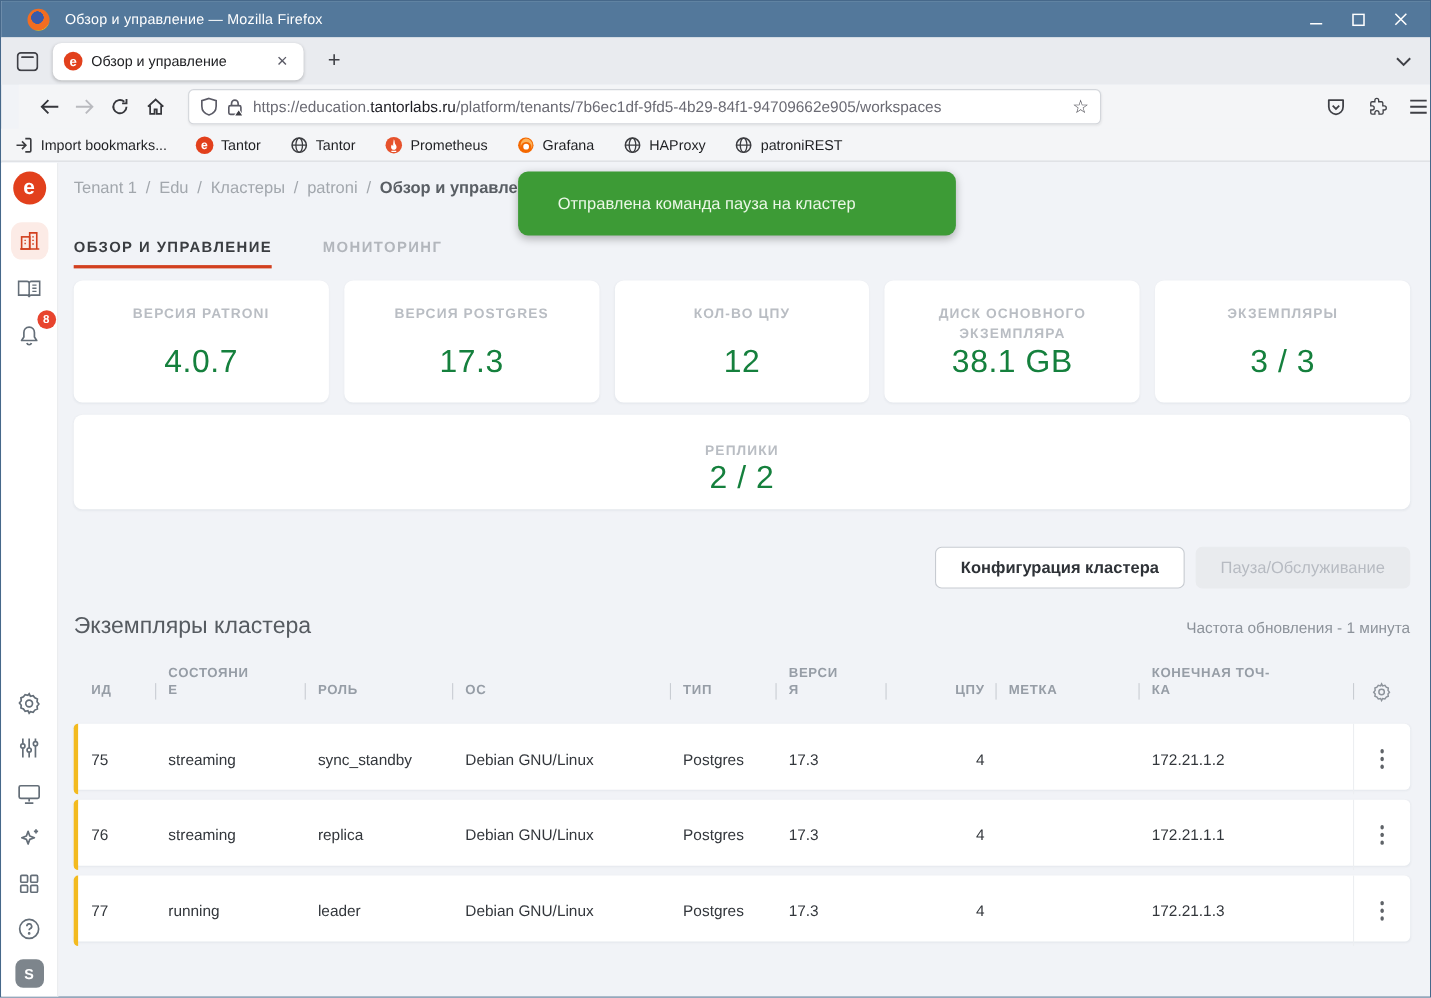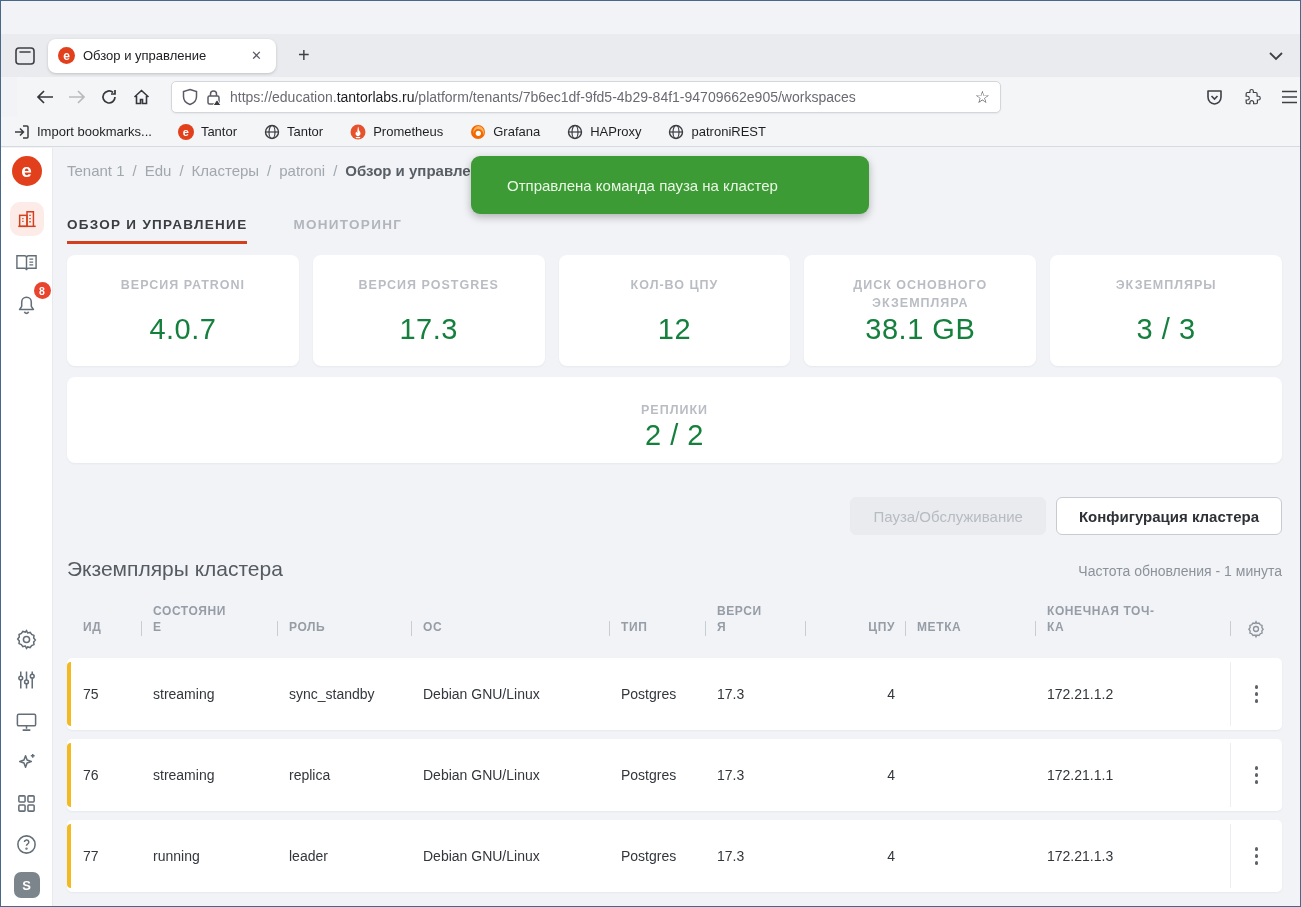--- a/index.html
+++ b/index.html
@@ -104,36 +104,57 @@
   .th { font-size:12px; font-weight:bold; letter-spacing:.6px; color:#969da6; padding:0 0 14px 12px;
         position:relative; line-height:1.35; }
   .th.sep::before { content:""; position:absolute; left:0; bottom:13px; width:1px; height:15px; background:#c9cdd3; }
   .th.break { word-break:break-all; }
   .th-state { max-width:92px; }
   .th-ver { max-width:62px; }
   .th-end { max-width:126px; }
   .th-right, .td-right { text-align:right; padding-right:10px; padding-left:0; }
   .th-gear { display:flex; justify-content:center; padding:0 0 10px 0; color:#8d939b; }
 
-  .trow { height:72px; background:#fff; border-radius:5px; box-shadow:0 1px 2px rgba(25,35,55,.05);
+  .trow { height:60px; background:#fff; border-radius:5px; box-shadow:0 1px 2px rgba(25,35,55,.05);
           align-items:center; margin-top:9px; position:relative; }
   .trow:first-of-type { margin-top:5px; }
   .row-accent { grid-row:1; width:4px; height:64px; background:#f3ba1f; border-radius:5px 0 0 5px; }
   .td { font-size:14px; color:#33373c; padding-left:12px; white-space:nowrap; }
   .td-actions { height:64px; border-left:1px solid #eceef1; display:flex; align-items:center; justify-content:center; }
   .dots { display:flex; flex-direction:column; gap:3.5px; padding:6px; }
   .dots i { width:3.5px; height:3.5px; border-radius:50%; background:#5f6368; }
 
   svg { display:block; }
 </style>
 </head>
 <body>
 
 <div class="window">
 
+  <div class="titlebar">
+    <span class="ff-logo"></span>
+    <span class="win-title">Обзор и управление — Mozilla Firefox</span>
+    <div class="win-controls">
+      <span>
+        <svg width="13" height="13" viewBox="0 0 13 13">
+            <path d="M1 10.5h11" stroke="#fff" stroke-width="1.4"></path>
+          </svg>
+        </span>
+      <span>
+        <svg width="12" height="12" viewBox="0 0 12 12">
+            <rect x="1" y="1" width="10" height="10" fill="none" stroke="#fff" stroke-width="1.4"></rect>
+          </svg>
+        </span>
+      <span>
+        <svg width="13" height="13" viewBox="0 0 13 13">
+            <path d="M1.5 1.5l10 10M11.5 1.5l-10 10" stroke="#fff" stroke-width="1.4"></path>
+          </svg>
+        </span>
+    </div>
+  </div>
 
   <div class="tabbar">
     <span class="ffview-btn">
       <svg width="20" height="18" viewBox="0 0 20 18">
           <rect x="1" y="1" width="18" height="16" rx="3" fill="none" stroke="#3f4046" stroke-width="1.6"></rect>
           <path d="M5 5h10" stroke="#3f4046" stroke-width="1.6" stroke-linecap="round"></path>
         </svg>
     </span>
     <div class="tab-active">
       <span class="favicon">e</span>
@@ -392,22 +413,22 @@
           <span class="stat-value">3 / 3</span>
         </div>
       </div>
 
       <div class="card wide-card">
         <span class="stat-label">РЕПЛИКИ</span>
         <span class="stat-value">2 / 2</span>
       </div>
 
       <div class="btn-row">
+        <button class="btn btn-outline">Конфигурация кластера</button>
         <button class="btn btn-disabled">Пауза/Обслуживание</button>
-        <button class="btn btn-outline">Конфигурация кластера</button>
       </div>
 
       <div class="section-row">
         <span class="section-title">Экземпляры кластера</span>
         <span class="refresh-note">Частота обновления - 1 минута</span>
       </div>
 
       <div class="grid thead">
         <span></span>
         <span class="th">ИД</span>

